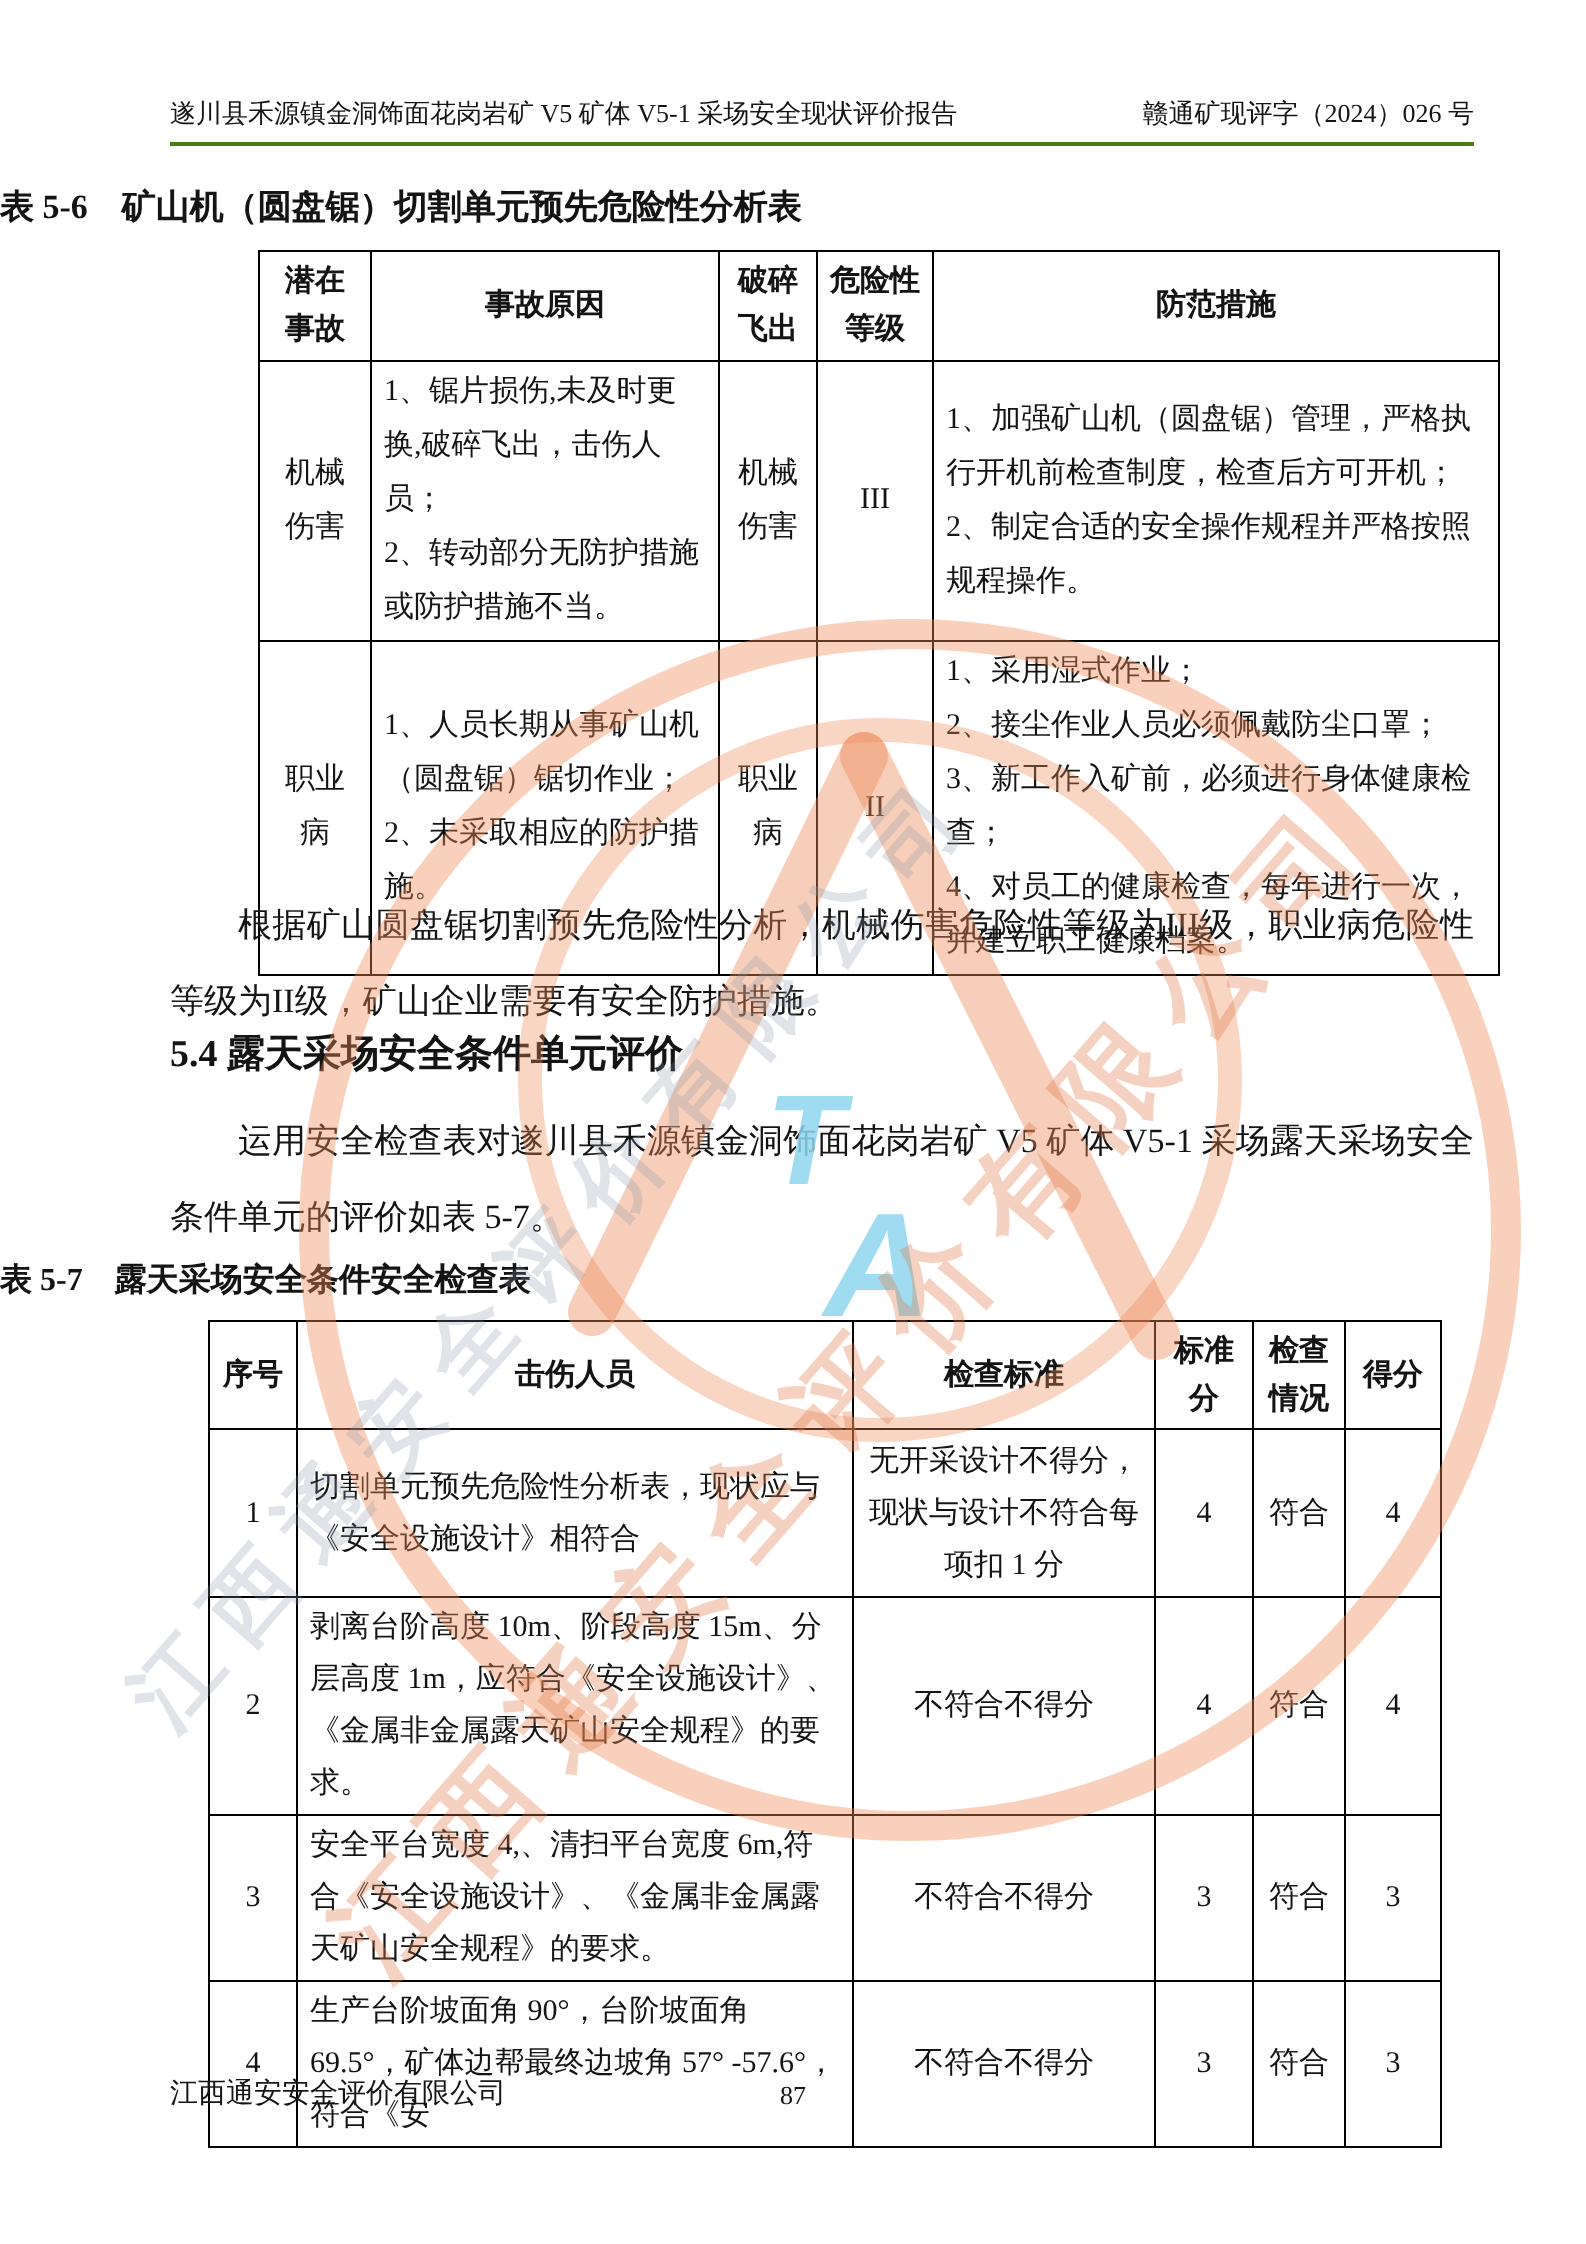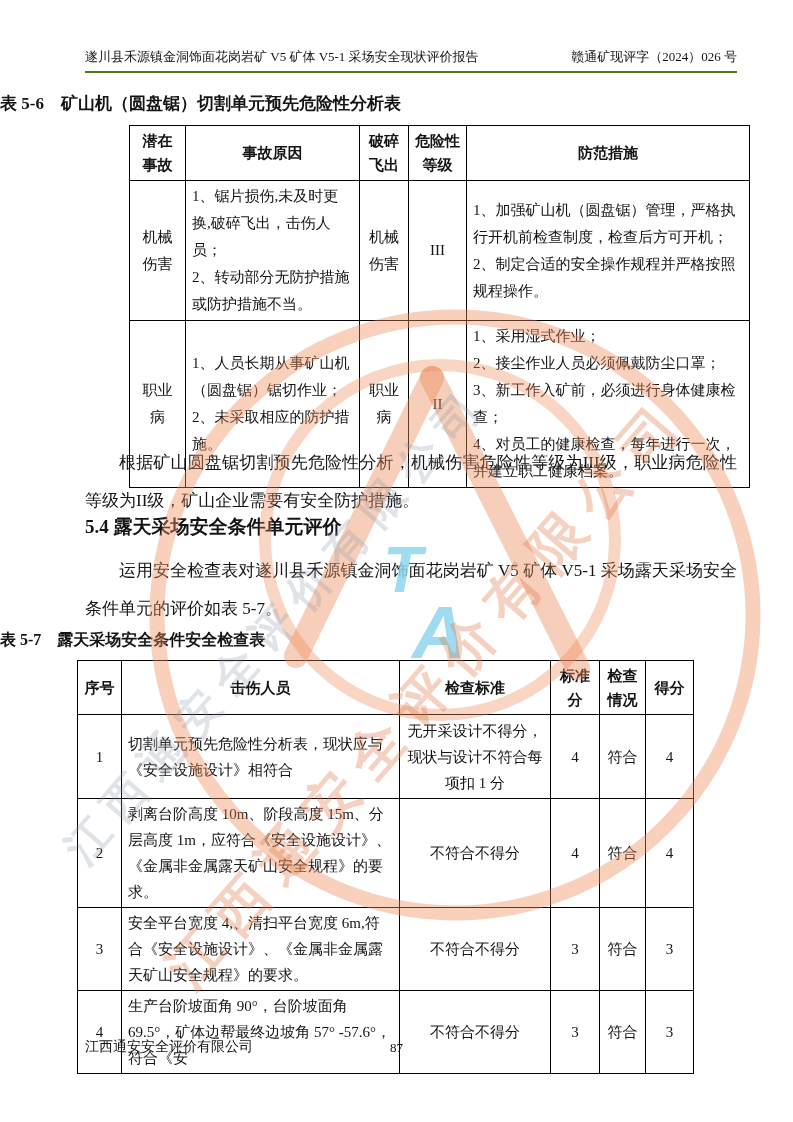--- a/index.html
+++ b/index.html
@@ -30,21 +30,21 @@
   td,th { border:1px solid #000; font-size:15px; vertical-align:middle; padding:2px 6px; font-weight:normal; }
   th { font-weight:bold; text-align:center; line-height:24px; }
   .c { text-align:center; }
   .l { text-align:left; }
   .pre { white-space:pre-line; }
   .t56 { left:101px; top:125px; width:620px;margin-left:28px; }
   .t56 td { line-height:27px; }
   .t56 .hrow { height:55px; }
   .t56 .r1 { height:110px; }
   .t56 .r2 { height:140px; }
-  .t57 { left:77px; top:660px; width:616px; }
+  .t57 { left:104px; top:660px; width:616px; }
   .t57 td { line-height:26px; }
   .t57 .hrow { height:54px; }
   .t57 .r1 { height:84px; }
   .t57 .r2 { height:88px; }
   .t57 .r3 { height:78px; }
   .t57 .r4 { height:60px; }
   
   .footer-company { position:absolute; left:85px; top:1038px; font-size:14px;text-align:center; }
   .footer-page { position:absolute; left:0; top:1040px; width:793px; text-align:center; font-size:13px; }
   

